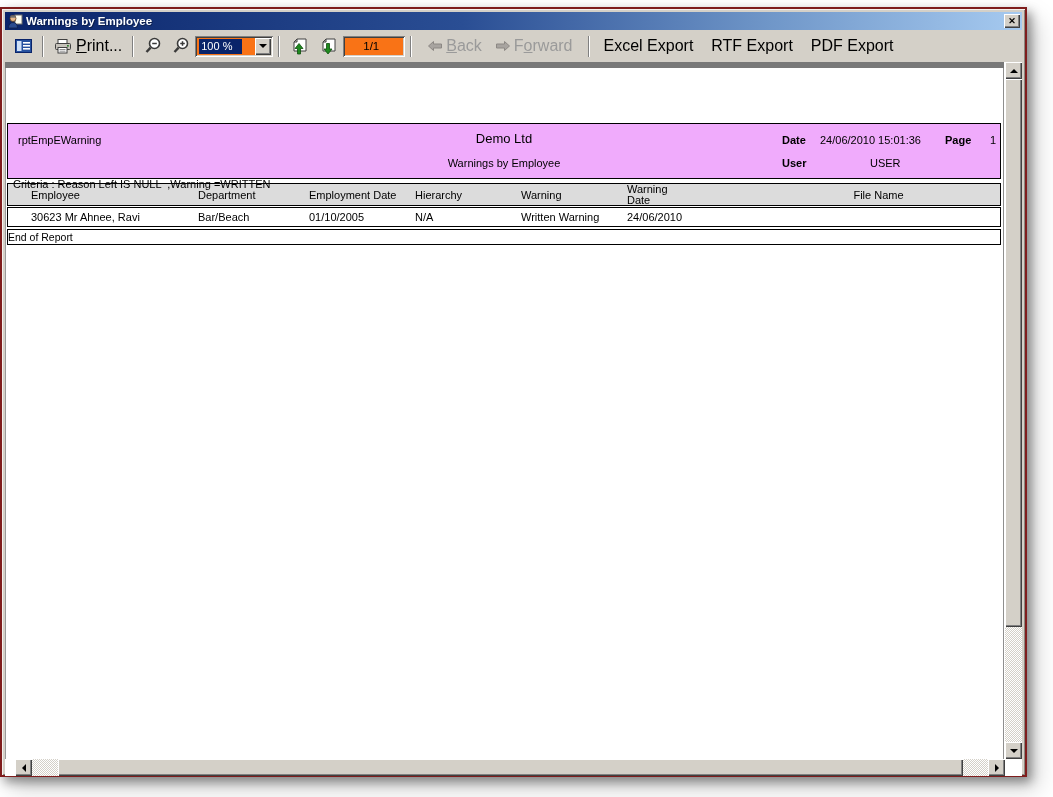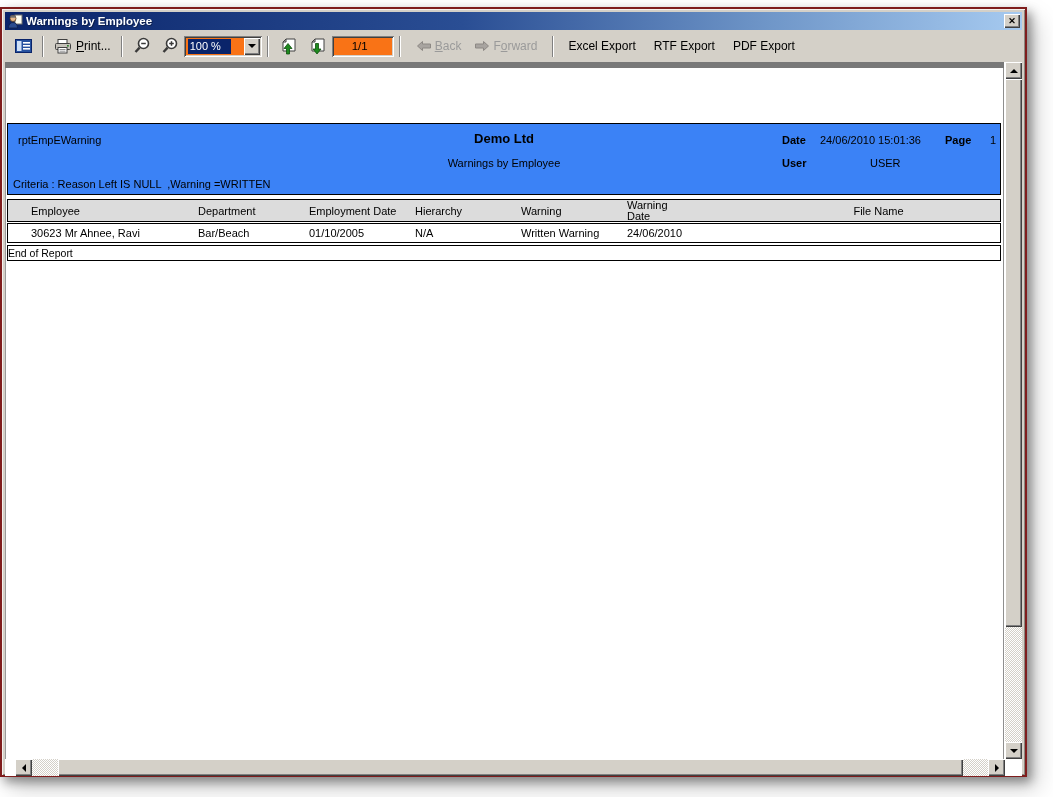--- a/index.html
+++ b/index.html
@@ -26,21 +26,21 @@
     width:16px; height:14px; background:#d4d0c8; border:none; padding:0;
     box-shadow: inset 1px 1px 0 #fff, inset -1px -1px 0 #404040, inset -2px -2px 0 #808080;
     font-size:9px; font-weight:bold; line-height:13px; text-align:center; color:#000;
     font-family:"Liberation Sans", sans-serif; cursor:default;
   }
 
   
   .toolbar { height:30px; display:flex; align-items:center; padding:0 5px; margin-top:1px; }
   .tbtn {
     display:flex; align-items:center; gap:4px; background:transparent; border:1px solid transparent;
-    padding:2px 4px; font-size:12px; color:#000; font-family:"Liberation Sans", sans-serif; cursor:default;
+    padding:2px 4px; font-size:16px; color:#000; font-family:"Liberation Sans", sans-serif; cursor:default;
     height:24px;
   }
   .tbtn.disabled { color:#9a9a9a; }
   .sep { width:2px; height:21px; border-left:1px solid #808080; border-right:1px solid #ffffff; margin:0 5px; }
   .u { text-decoration:underline; }
 
   .sunken { background:#f97316;
     box-shadow: inset 1px 1px 0 #808080, inset -1px -1px 0 #fff,
                 inset 2px 2px 0 #404040, inset -2px -2px 0 #d4d0c8; }
   .combo { width:78px; height:21px; position:relative; display:flex; align-items:center; padding:3px 2px 3px 4px; }
@@ -55,24 +55,24 @@
     font-family:"Liberation Sans", sans-serif; color:#000; }
   .export-btn { padding:2px 8px; }
 
   
   .viewer { position:relative; height:714px; margin-top:1px; background:#fff; }
   .strip { position:absolute; top:0; left:0; right:18px; height:6px; background:#787878; }
   .content { position:absolute; top:6px; left:0; right:18px; bottom:17px; background:#fff;
     border-left:1px solid #9a9a9a; border-right:1px solid #8e8e8e; overflow:hidden; }
 
   .report { position:relative; margin:55px 2px 0 1px; font-size:11px; color:#000; }
-  .ybox { position:relative; height:72px; background:#3b82f6; border:1px solid #000; }
+  .ybox { position:relative; height:56px; background:#f0abfc; border:1px solid #000; }
   .ybox span { position:absolute; white-space:pre; }
   .rpt-id     { left:10px;  top:10px; }
-  .rpt-co     { left:0; right:0; top:7px;  text-align:center; font-weight:bold; font-size:13px; }
+  .rpt-co     { left:0; right:0; top:7px;  text-align:center; font-weight:normal; font-size:13px; }
   .rpt-sub    { left:0; right:0; top:33px; text-align:center; }
   .rpt-datel  { left:774px; top:10px; font-weight:bold; }
   .rpt-datev  { left:812px; top:10px; }
   .rpt-pagel  { left:937px; top:10px; font-weight:bold; }
   .rpt-pagev  { left:982px; top:10px; }
   .rpt-userl  { left:774px; top:33px; font-weight:bold; }
   .rpt-userv  { left:862px; top:33px; }
   .rpt-crit   { left:5px;   top:54px; }
 
   .tbl-head { display:flex; align-items:center; margin-top:4px; height:23px;

